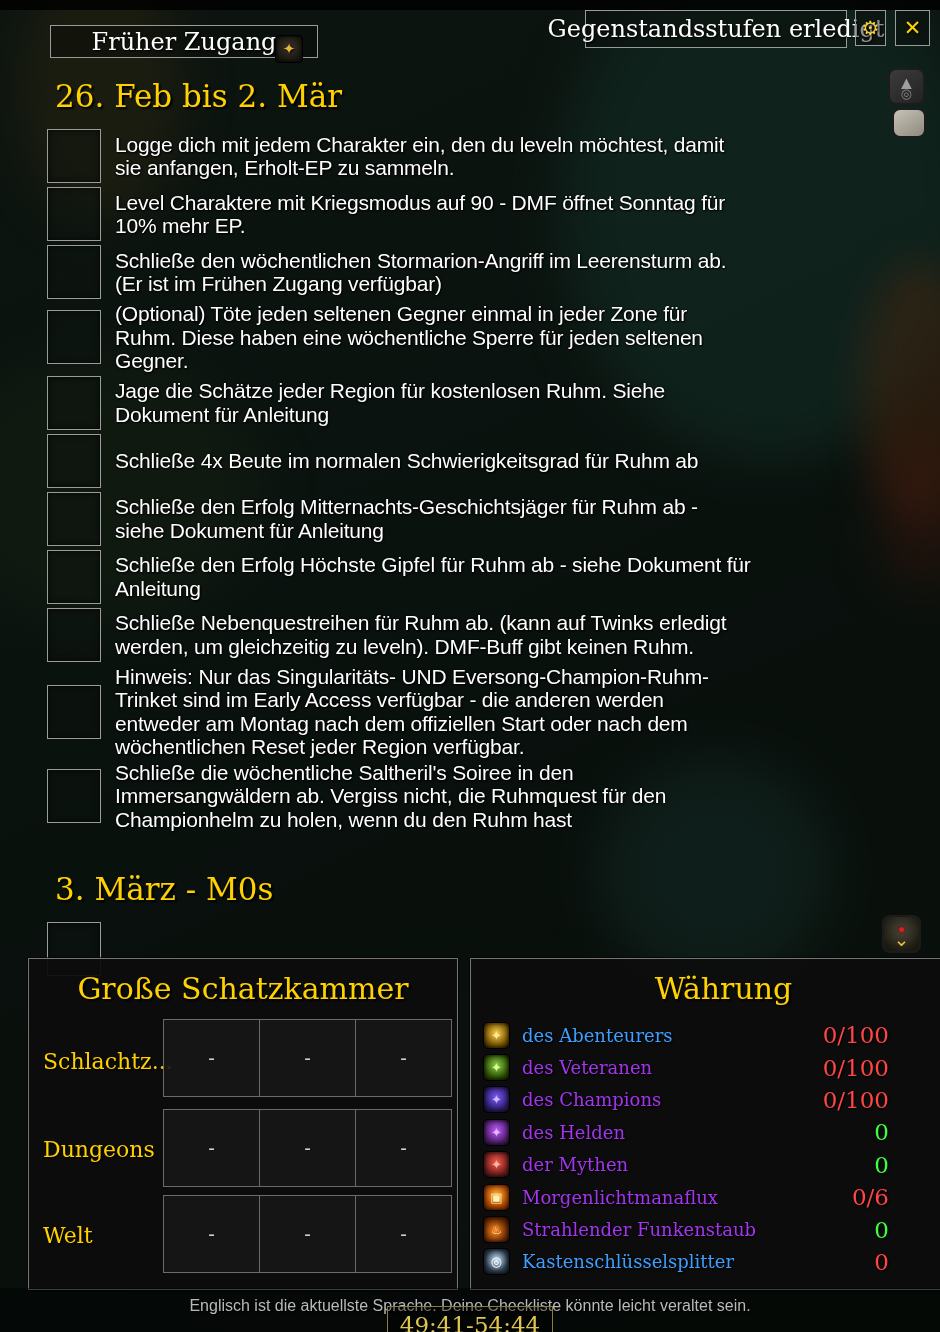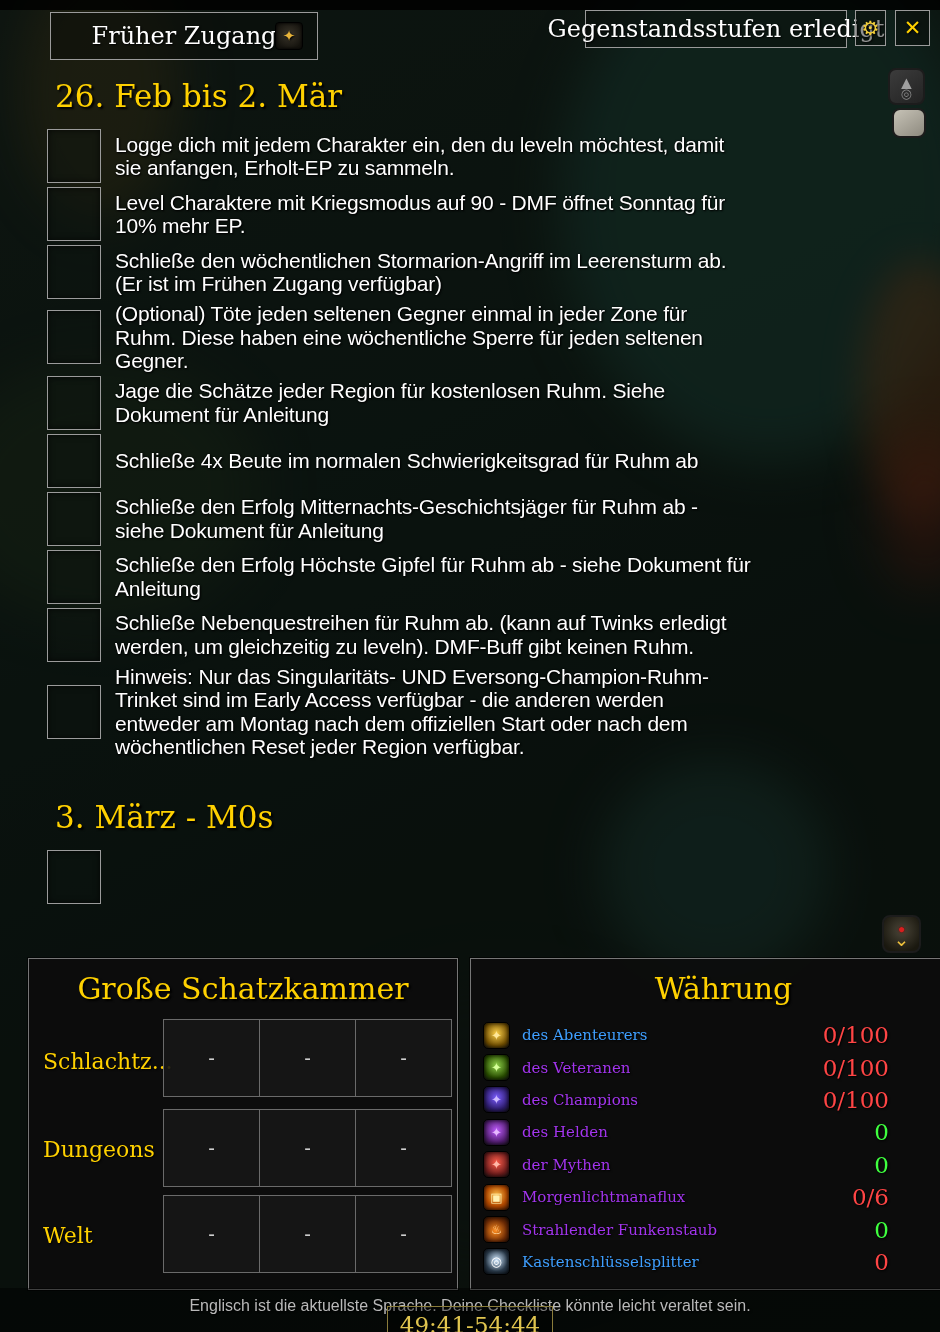--- a/index.html
+++ b/index.html
@@ -15,21 +15,21 @@
   .b5{left:600px;top:760px;width:230px;height:220px;background:rgba(42,92,82,.45);}
   .b6{left:-60px;top:360px;width:320px;height:260px;background:rgba(48,66,34,.4);}
   .b7{left:300px;top:980px;width:400px;height:300px;background:rgba(20,28,22,.6);}
   #overlay{position:absolute;inset:0;background:rgba(4,7,5,.52);}
   #topstrip{position:absolute;left:0;top:0;width:940px;height:10px;background:rgba(0,0,0,.82);}
 
   
   .wowbtn{position:absolute;box-sizing:border-box;border:1px solid #9a9a9a;background:rgba(8,10,8,.45);
     color:#fff;font-family:"DejaVu Serif",serif;display:flex;align-items:center;justify-content:center;
     text-shadow:1px 1px 2px #000;}
-  #btn-early{left:50px;top:12px;width:268px;height:48px;font-size:24px;}
+  #btn-early{left:50px;top:25px;width:268px;height:33px;font-size:24px;}
   #btn-early .mini-icon{position:absolute;right:14px;top:9px;}
   #btn-ilvl{left:585px;top:10px;width:262px;height:38px;font-size:24px;white-space:nowrap;}
   #btn-gear{left:855px;top:10px;width:31px;height:36px;font-size:20px;color:#f3cf3c;font-family:"DejaVu Sans",sans-serif;}
   #btn-close{left:895px;top:10px;width:35px;height:36px;font-size:21px;color:#ffd100;font-weight:bold;font-family:"DejaVu Sans",sans-serif;}
 
   .mini-icon{width:26px;height:26px;border-radius:4px;background:radial-gradient(circle at 50% 45%,#3a352a,#15130e 75%);
     border:1px solid #000;display:flex;align-items:center;justify-content:center;color:#e8b43a;font-size:15px;
     box-shadow:inset 0 0 3px #000;}
   .side-btn{position:absolute;box-sizing:border-box;border-radius:8px;border:2px solid #1c1c1c;
     display:flex;align-items:center;justify-content:center;}
@@ -66,21 +66,21 @@
   .vault-cell{width:97px;height:78px;box-sizing:border-box;border:1px solid #6a6a6a;margin-left:-1px;
     background:rgba(22,22,22,.9);display:flex;align-items:center;justify-content:center;
     color:#cfcfcf;font-size:20px;}
   .vault-cell:first-child{margin-left:0;}
 
   #currency-list{position:absolute;left:12px;top:60px;width:418px;}
   .cur-row{display:flex;align-items:center;height:32.4px;}
   .cur-icon{flex:0 0 auto;width:27px;height:27px;border-radius:5px;border:1px solid #000;
     box-sizing:border-box;display:flex;align-items:center;justify-content:center;font-size:13px;
     box-shadow:inset 0 0 4px rgba(0,0,0,.8);}
-  .cur-name{margin-left:12px;font-family:"DejaVu Serif",serif;font-size:15px;text-shadow:1px 1px 2px #000;}
+  .cur-name{margin-left:12px;font-family:"DejaVu Serif",serif;font-size:18px;text-shadow:1px 1px 2px #000;}
   .cur-value{margin-left:auto;margin-right:12px;font-family:"DejaVu Serif",serif;font-size:23px;text-shadow:1px 1px 2px #000;}
   .c-blue{color:#3f9fff;} .c-purple{color:#a335ee;}
   .v-red{color:#ff4545;} .v-green{color:#3fff3f;}
   .i0{background:radial-gradient(circle at 50% 42%,#ffd24a,#6b4a00 65%,#111);color:#ffe89a;}
   .i1{background:radial-gradient(circle at 50% 42%,#8fd14a,#274a00 65%,#111);color:#d6ff9a;}
   .i2{background:radial-gradient(circle at 50% 42%,#7a5cff,#2a1a66 65%,#111);color:#cdb9ff;}
   .i3{background:radial-gradient(circle at 50% 42%,#c05cff,#4a1a66 65%,#111);color:#e6b9ff;}
   .i4{background:radial-gradient(circle at 50% 42%,#ff5c4a,#661a1a 65%,#111);color:#ffb9a9;}
   .i5{background:radial-gradient(circle at 50% 42%,#ffc04a,#b34a00 55%,#3a1400);color:#fff0b0;}
   .i6{background:radial-gradient(circle at 45% 55%,#ff8c1e,#6b2a05 60%,#1a0a02);color:#ffd9a0;}
@@ -179,20 +179,26 @@
       <div class="item-text">Schließe Nebenquestreihen für Ruhm ab. (kann auf Twinks erledigt
 werden, um gleichzeitig zu leveln). DMF-Buff gibt keinen Ruhm.</div>
     </div>
     <div class="item">
       <div class="checkbox"></div>
       <div class="item-text">Hinweis: Nur das Singularitäts- UND Eversong-Champion-Ruhm-
 Trinket sind im Early Access verfügbar - die anderen werden
 entweder am Montag nach dem offiziellen Start oder nach dem
 wöchentlichen Reset jeder Region verfügbar.</div>
     </div>
+    <div class="item">
+      <div class="checkbox"></div>
+      <div class="item-text">Schließe die wöchentliche Saltheril's Soiree in den
+Immersangwäldern ab. Vergiss nicht, die Ruhmquest für den
+Championhelm zu holen, wenn du den Ruhm hast</div>
+    </div>
 
     <div class="section-title" id="section2-title">3. März - M0s</div>
     <div class="item">
       <div class="checkbox"></div>
     </div>
   </div>
 
   <div class="panel" id="vault-panel">
     <div class="panel-title">Große Schatzkammer</div>
 

